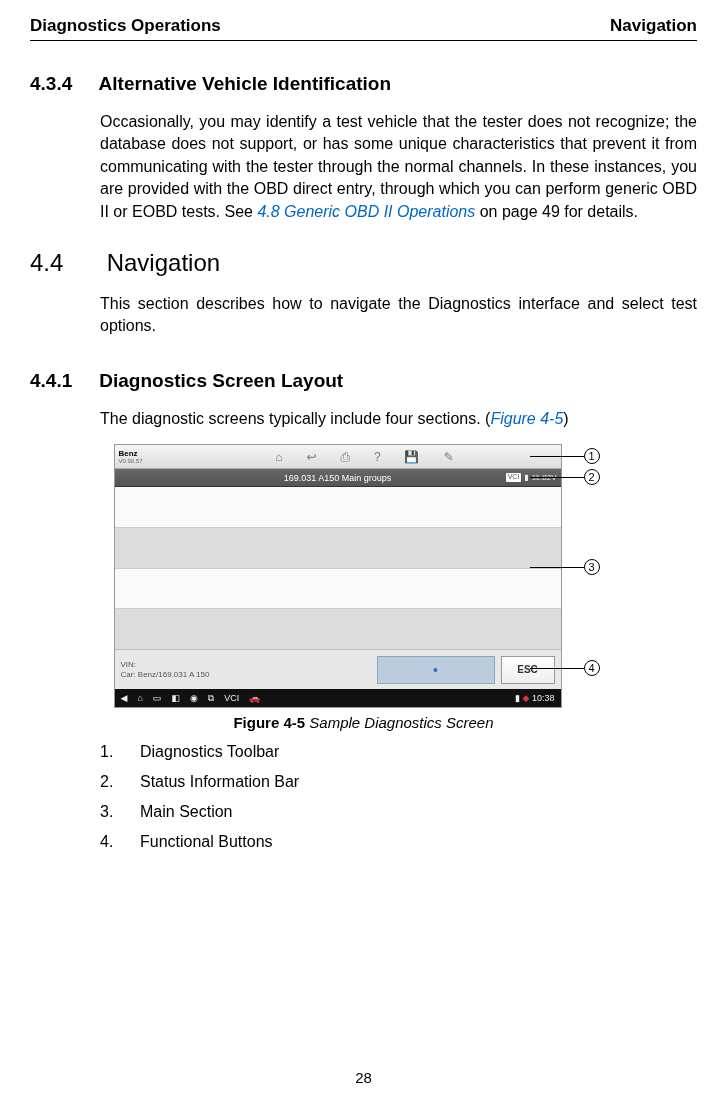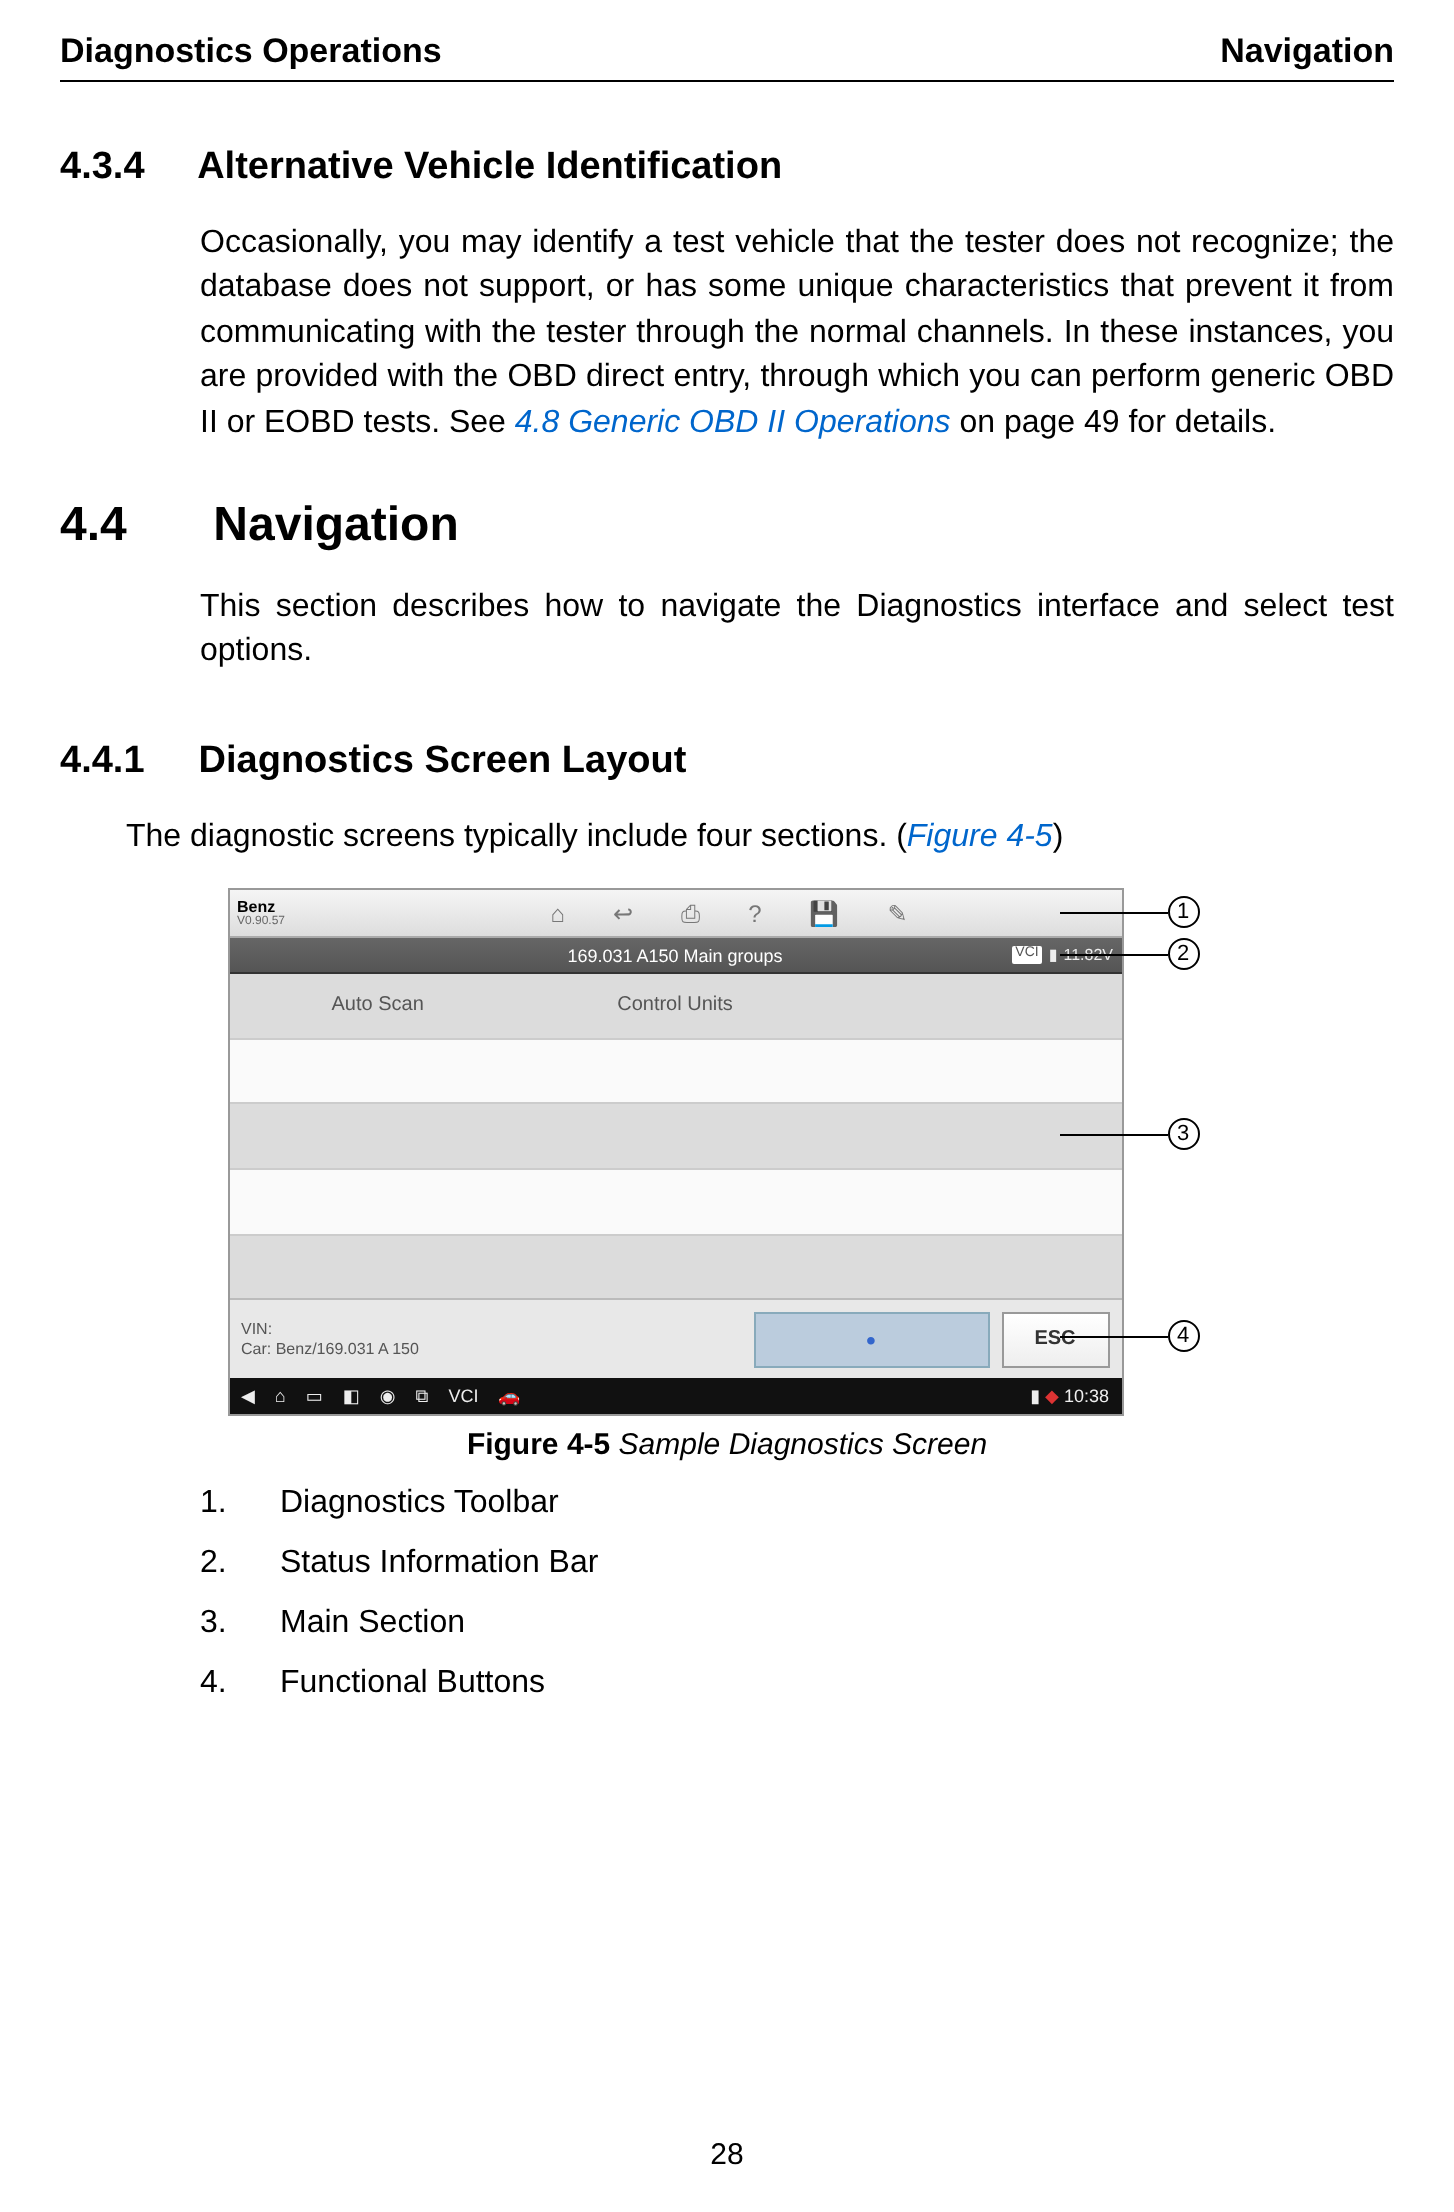--- a/index.html
+++ b/index.html
@@ -17,25 +17,25 @@
     display: flex;
     justify-content: space-between;
     font-weight: bold;
     font-size: 17px;
     padding-top: 16px;
     padding-bottom: 4px;
     border-bottom: 1.5px solid #000;
     gap: 24px;
   }
   h3.sub { font-size: 19px; font-weight: bold; margin-top: 32px; }
-  h2.main { font-size: 24px; font-weight: bold; margin-top: 26px; }
+  h2.main { font-size: 24px; font-weight: normal; margin-top: 26px; }
   h3.sub .num { display: inline-block; width: 64px; }
   h2.main .num { display: inline-block; width: 70px; }
   p.body { margin-top: 16px; line-height: 1.4; text-align: justify; margin-left: 70px; }
-  p.body-intro { margin-top: 16px; line-height: 1.4; text-align: justify; margin-left: 33px; }
+  p.body-intro { margin-top: 16px; line-height: 1.4; text-align: justify; margin-left: 70px; }
   .link { color: #0066cc; font-style: italic; }
   .figure-wrap { margin-top: 14px; display: flex; justify-content: center; }
   .figure { position: relative; width: 500px; }
   .screenshot {
     width: 448px;
     background: #fef9c3;
     border: 1px solid #999;
     position: relative;
   }
   .toolbar-ss {
@@ -187,25 +187,20 @@
       <div class="status-bar">
         <span>169.031 A150 Main groups</span>
         <span class="battery">
           <span class="vci-tag">VCI</span>
           <span>▮</span>
           <span>11.82V</span>
         </span>
       </div>
 
       <div class="main-area">
-        <div class="row dark">
-          <div class="cell">Auto Scan</div>
-          <div class="cell">Control Units</div>
-          <div class="cell"></div>
-        </div>
         <div class="row light"></div>
         <div class="row dark"></div>
         <div class="row light"></div>
         <div class="row dark"></div>
       </div>
 
       <div class="footer-ss">
         <div class="vin-box">
           <div>VIN:</div>
           <div>Car: Benz/169.031 A 150</div>

